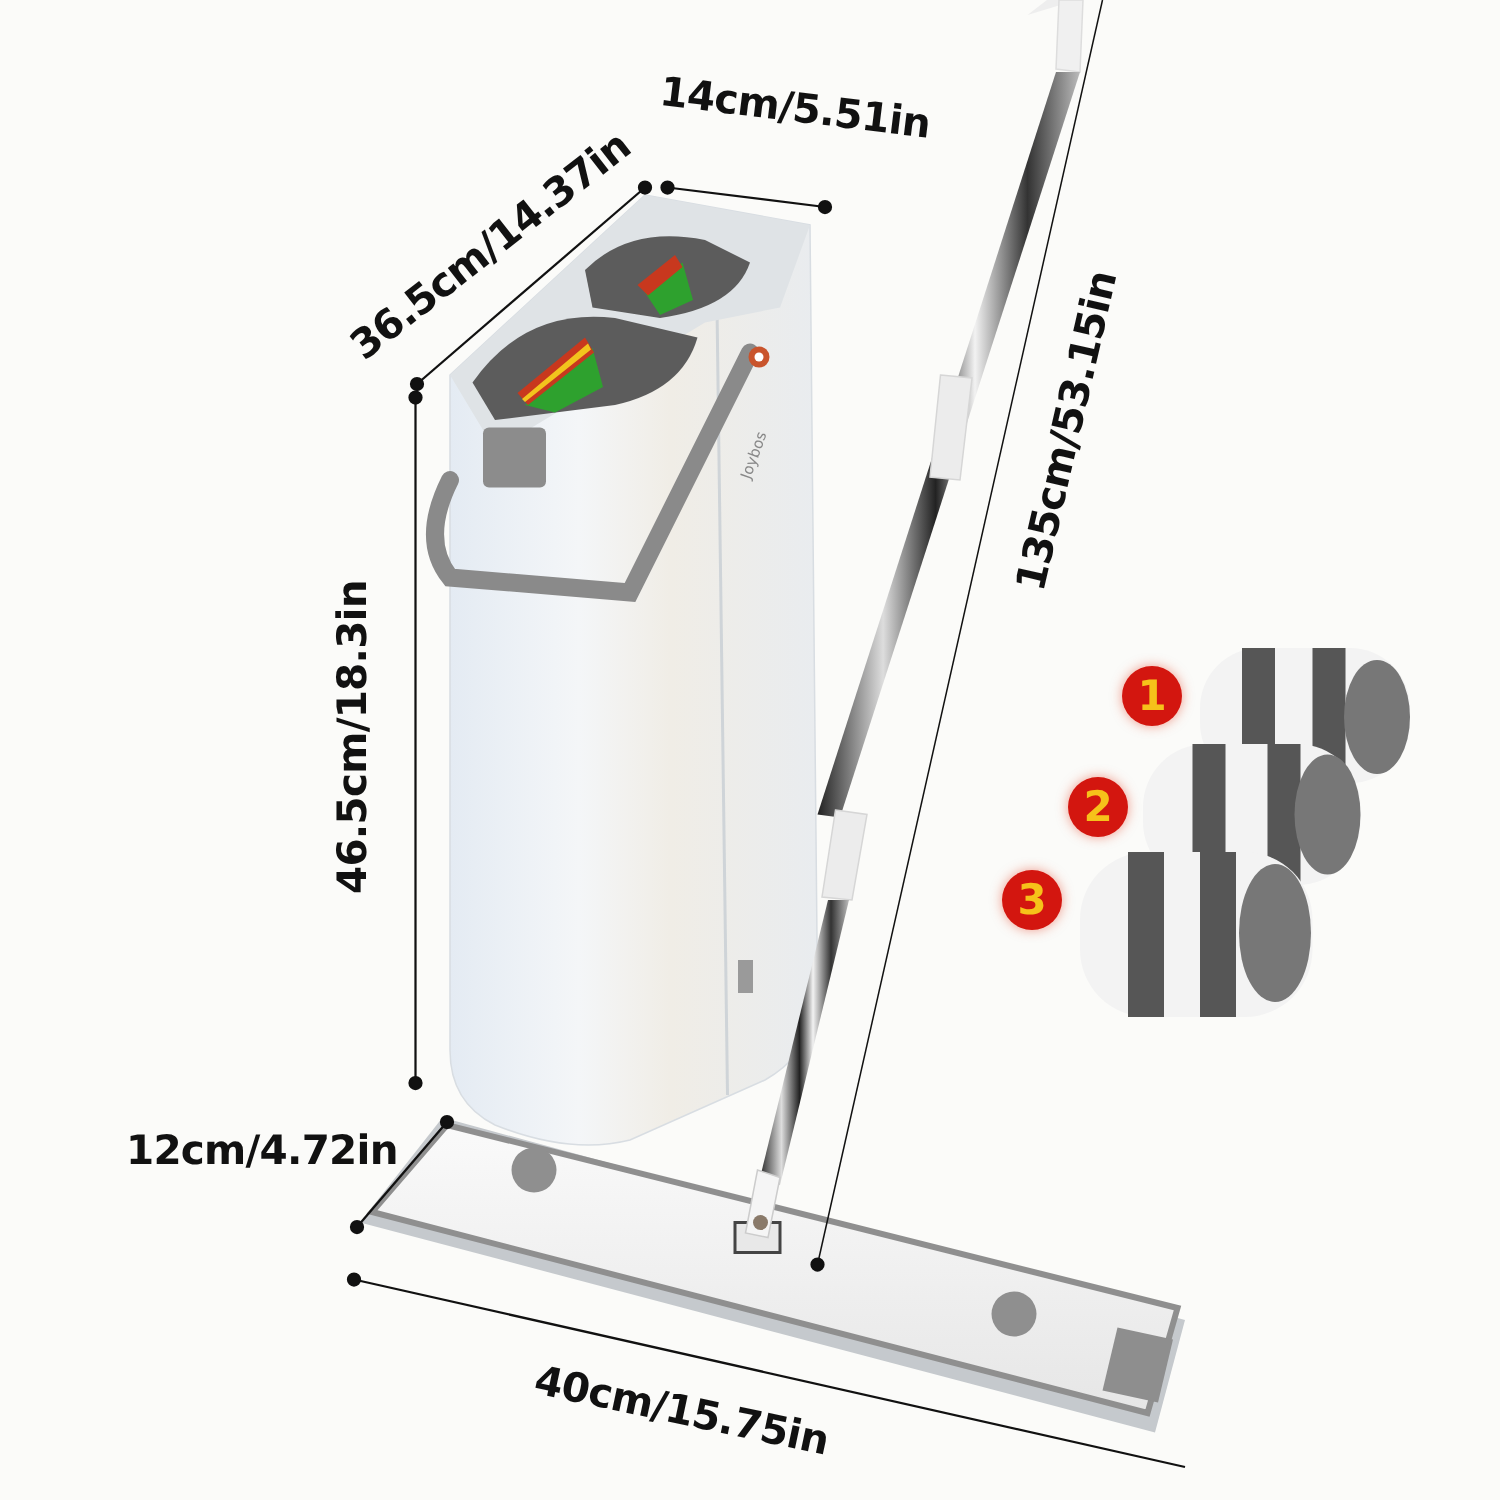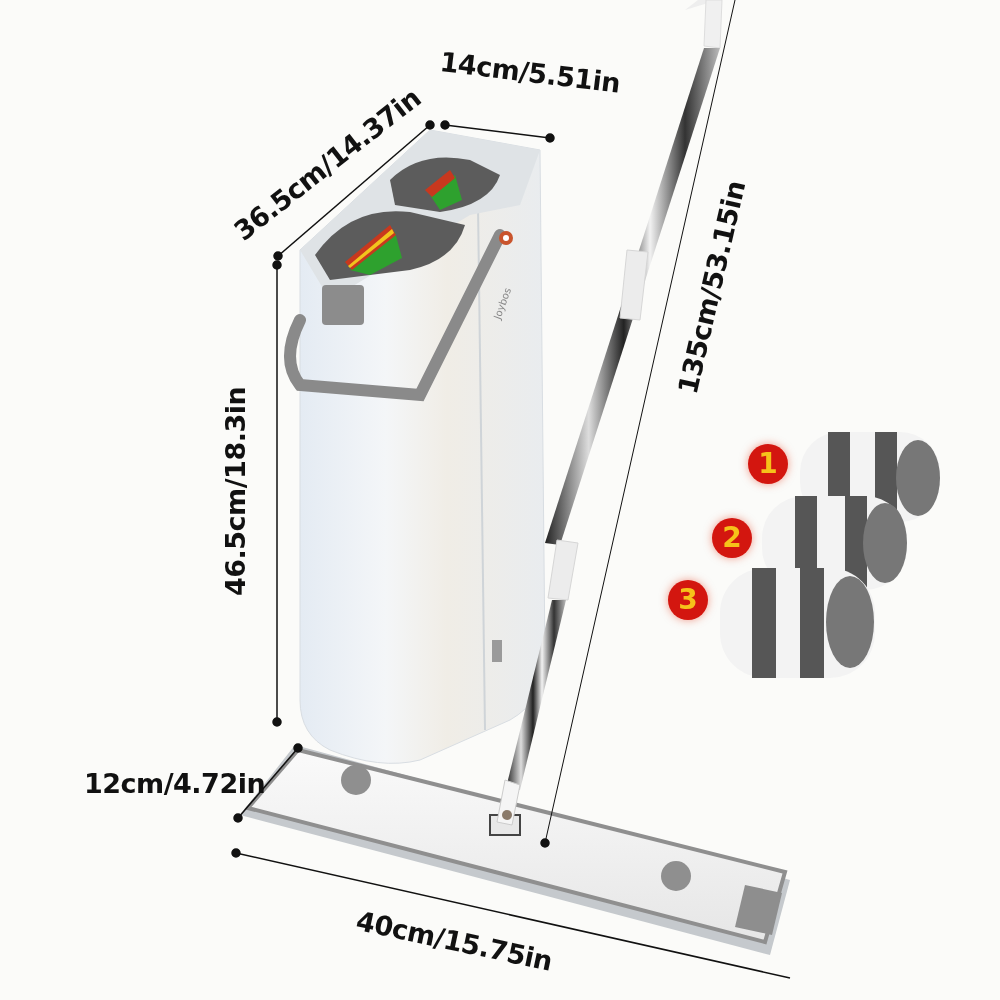--- a/index.html
+++ b/index.html
@@ -113,19 +113,19 @@
         <circle cx="236" cy="853" r="4"></circle>
       <line x1="735" y1="0" x2="545" y2="843" stroke-width="1"></line>
         <circle cx="545" cy="843" r="4"></circle>
     </g>
   </svg>
 
   <div class="dim-label" style="left:228px;top:222px;transform:rotate(-38deg);">36.5cm/14.37in</div>
   <div class="dim-label" style="left:442px;top:46px;transform:rotate(7deg);">14cm/5.51in</div>
   <div class="dim-label" style="left:220px;top:596px;transform:rotate(-90deg);">46.5cm/18.3in</div>
   <div class="dim-label" style="left:672px;top:390px;transform:rotate(-77deg);">135cm/53.15in</div>
-  <div class="dim-label" style="left:84px;top:768px;">12cm/4.72in</div>
+  <div class="dim-label" style="left:84px;top:752px;">12cm/4.72in</div>
   <div class="dim-label" style="left:360px;top:905px;transform:rotate(12deg);">40cm/15.75in</div>
 
   <div class="badge" style="left:748px;top:444px;">1</div>
   <div class="badge" style="left:712px;top:518px;">2</div>
   <div class="badge" style="left:668px;top:580px;">3</div>
 </div>
 
 </body></html>

